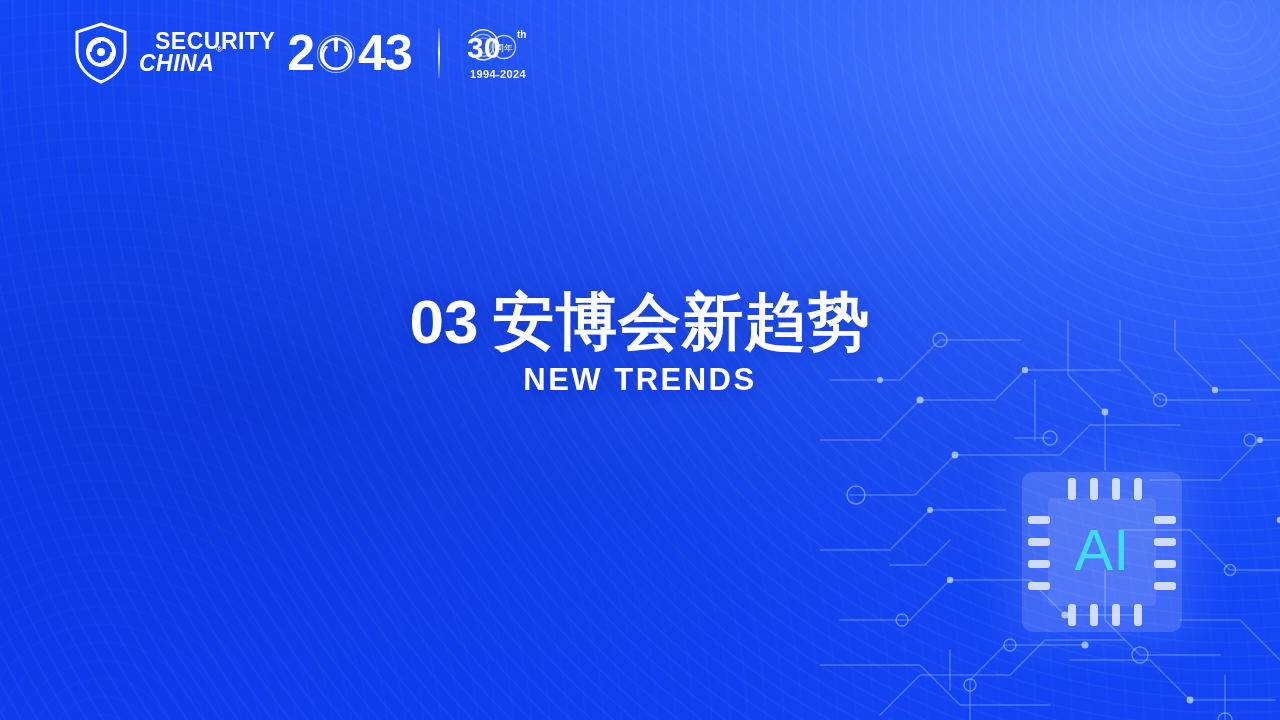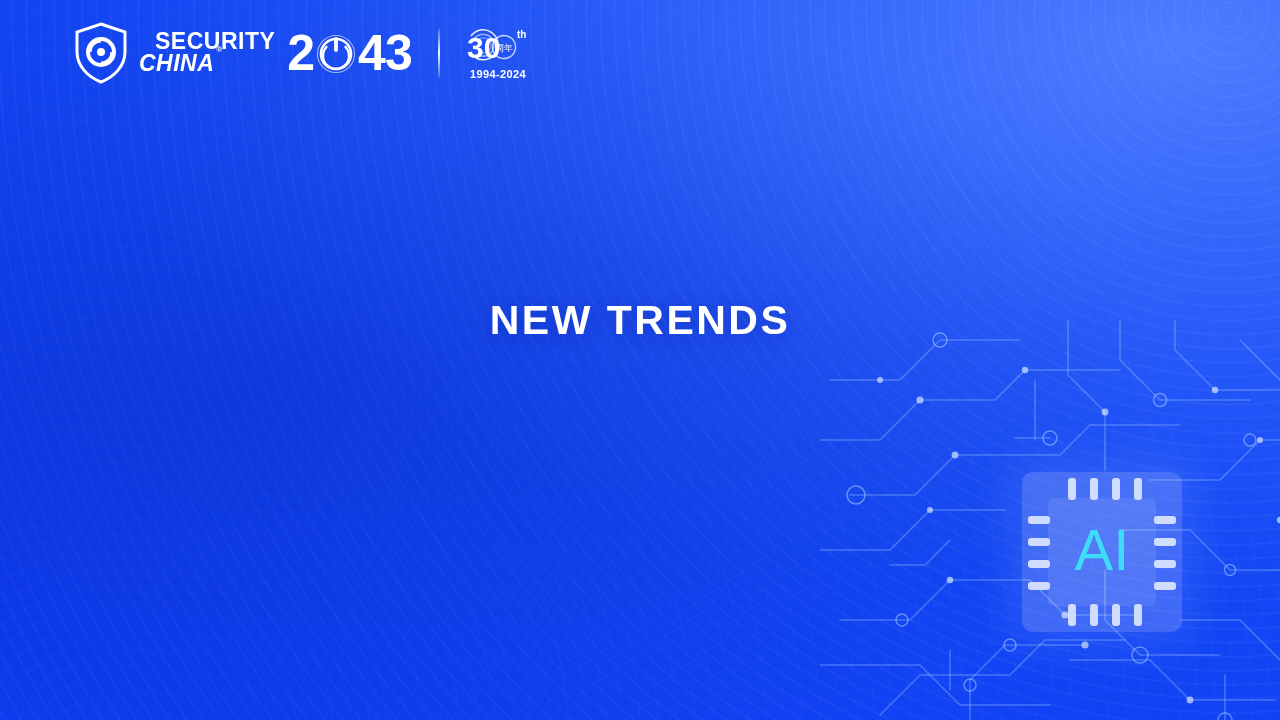--- a/index.html
+++ b/index.html
@@ -98,21 +98,21 @@
   }
   .title{
     font-size:62px; font-weight:800;
     letter-spacing:1px; line-height:1.05;
     white-space:nowrap;
     text-shadow:0 2px 16px rgba(0,20,120,.25);
   }
   .title .num{ letter-spacing:0px; margin-right:14px; }
   .subtitle{
     margin-top:8px;
-    font-size:41px; font-weight:800;
+    font-size:31px; font-weight:800;
     letter-spacing:2.5px;
     text-shadow:0 2px 16px rgba(0,20,120,.25);
   }
 </style>
 </head>
 <body>
 
 <div class="slide">
 
   <div class="arcs"></div>
@@ -239,16 +239,19 @@
       </g>
       <text x="5" y="36" font-family="Liberation Sans, sans-serif" font-size="30" font-weight="800" fill="#ffffff">30</text>
       <circle cx="42" cy="25" r="11.5" fill="none" stroke="#ffffff" stroke-width="1.4" stroke-opacity=".75"></circle>
       <text x="42" y="29" text-anchor="middle" font-family="DejaVu Sans, sans-serif" font-size="9" fill="#ffffff">周年</text>
       <text x="55" y="16" font-family="Liberation Sans, sans-serif" font-size="10" font-weight="700" fill="#ffffff">th</text>
       <text x="36" y="56" text-anchor="middle" font-family="Liberation Sans, sans-serif" font-size="11" font-weight="700" letter-spacing="0.4" fill="#ffffff">1994-2024</text>
     </svg>
   </div>
 
   <div class="headline">
+    <div class="title">
+      <span class="num">03</span><span>安博会新趋势</span>
+    </div>
     <div class="subtitle">NEW TRENDS</div>
   </div>
 
 </div>
 
 </body></html>

